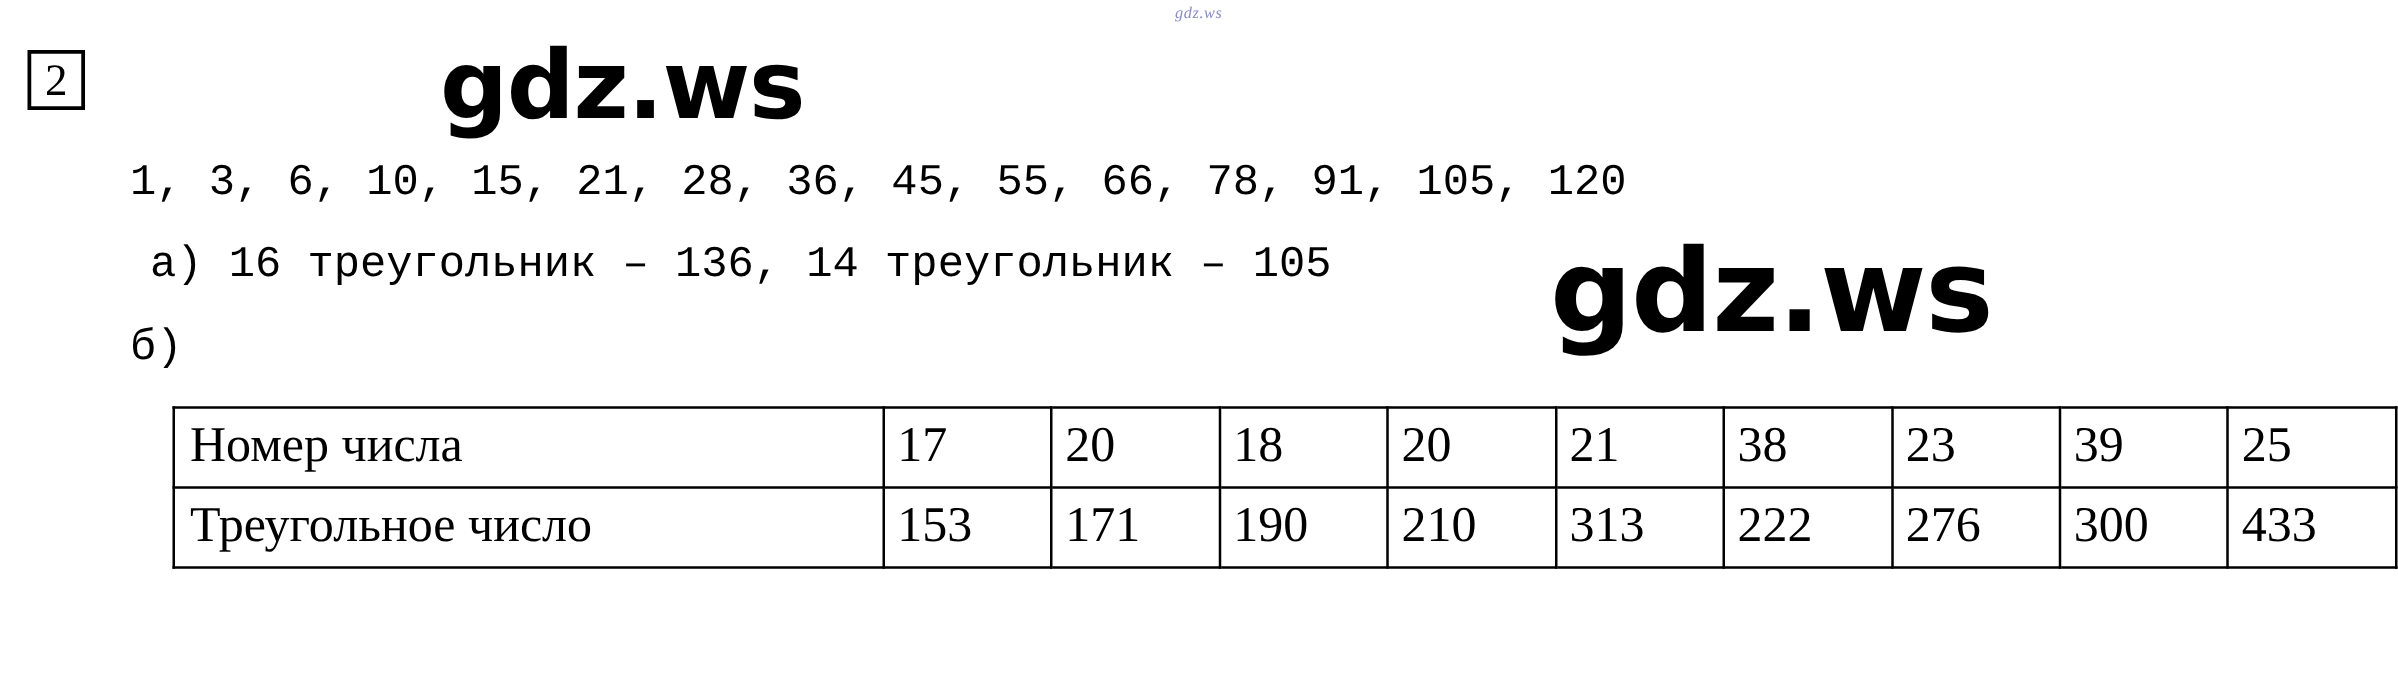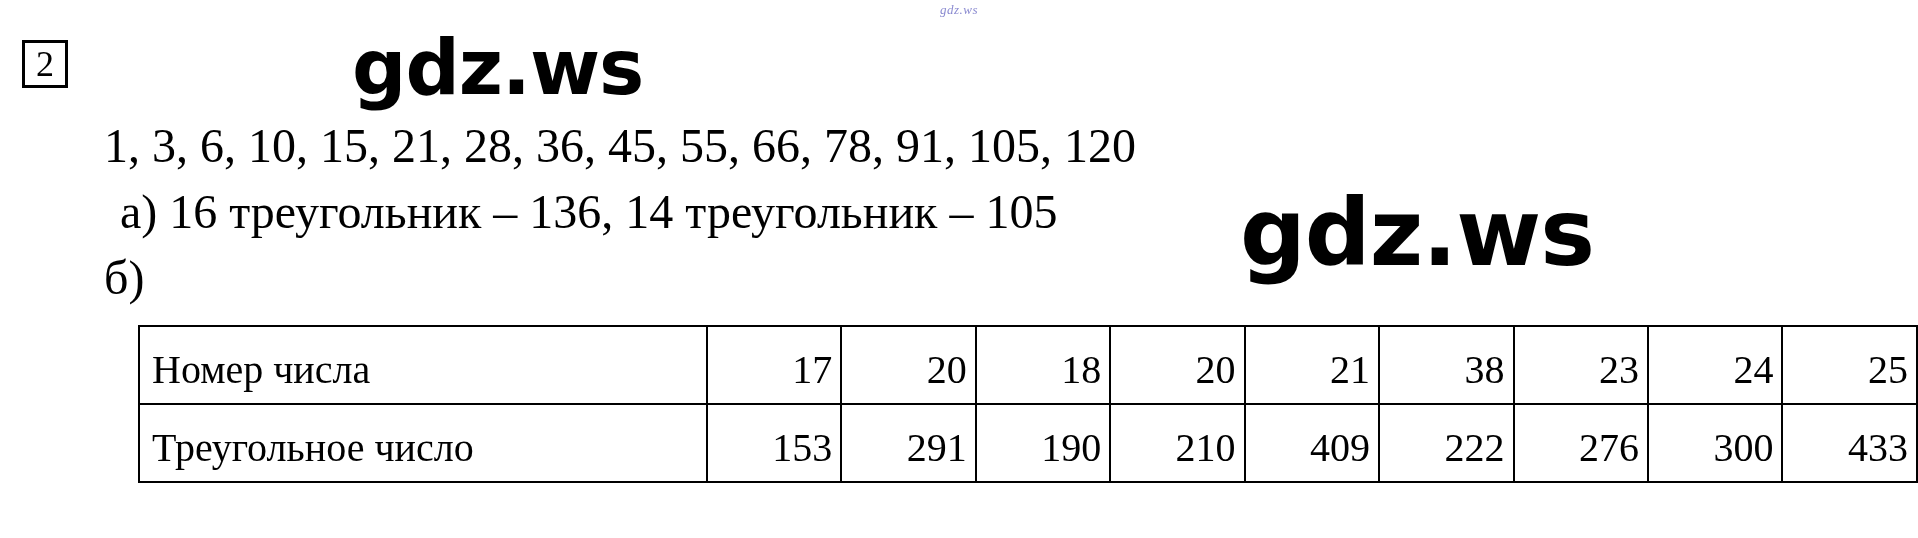--- a/index.html
+++ b/index.html
@@ -66,53 +66,53 @@
     font-size: 92px;
     font-weight: bold;
     color: #000;
     letter-spacing: -1px;
     line-height: 96px;
   }
 
   
   .line {
     position: absolute;
-    font-family: Liberation Serif, serif;
-    font-size: 48px;
+    font-family: Liberation Mono, monospace;
+    font-size: 35px;
     line-height: 48px;
     white-space: nowrap;
   }
   .line-1 { left: 104px; top: 122px; }
   .line-2 { left: 120px; top: 188px; }
   .line-3 { left: 104px; top: 254px; }
 
   
   .data-table {
     position: absolute;
     left: 138px;
     top: 325px;
     border-collapse: collapse;
     font-family: "Liberation Serif", serif;
     font-size: 40px;
   }
   .data-table td {
     border: 2px solid #000;
-    padding: 16px 8px 6px 10px;
+    padding: 2px 8px 6px 10px;
     vertical-align: middle;
     line-height: 52px;
     height: 54px;
     white-space: nowrap;
   }
   .data-table td.label-cell {
     width: 552px;
     padding-left: 12px;
   }
   .data-table td.value-cell {
     width: 116px;
-    text-align: right;
+    text-align: left;
   }
 </style>
 </head>
 <body>
 
 <div class="top-watermark">gdz.ws</div>
 
 <div class="task-number">2</div>
 
 <div class="wm-big-1">gdz.ws</div>
@@ -126,29 +126,29 @@
   <tbody>
     <tr>
       <td class="label-cell">Номер числа</td>
       <td class="value-cell">17</td>
       <td class="value-cell">20</td>
       <td class="value-cell">18</td>
       <td class="value-cell">20</td>
       <td class="value-cell">21</td>
       <td class="value-cell">38</td>
       <td class="value-cell">23</td>
-      <td class="value-cell">24</td>
+      <td class="value-cell">39</td>
       <td class="value-cell">25</td>
     </tr>
     <tr>
       <td class="label-cell">Треугольное число</td>
       <td class="value-cell">153</td>
-      <td class="value-cell">291</td>
+      <td class="value-cell">171</td>
       <td class="value-cell">190</td>
       <td class="value-cell">210</td>
-      <td class="value-cell">409</td>
+      <td class="value-cell">313</td>
       <td class="value-cell">222</td>
       <td class="value-cell">276</td>
       <td class="value-cell">300</td>
       <td class="value-cell">433</td>
     </tr>
   </tbody>
 </table>
 
 </body></html>

